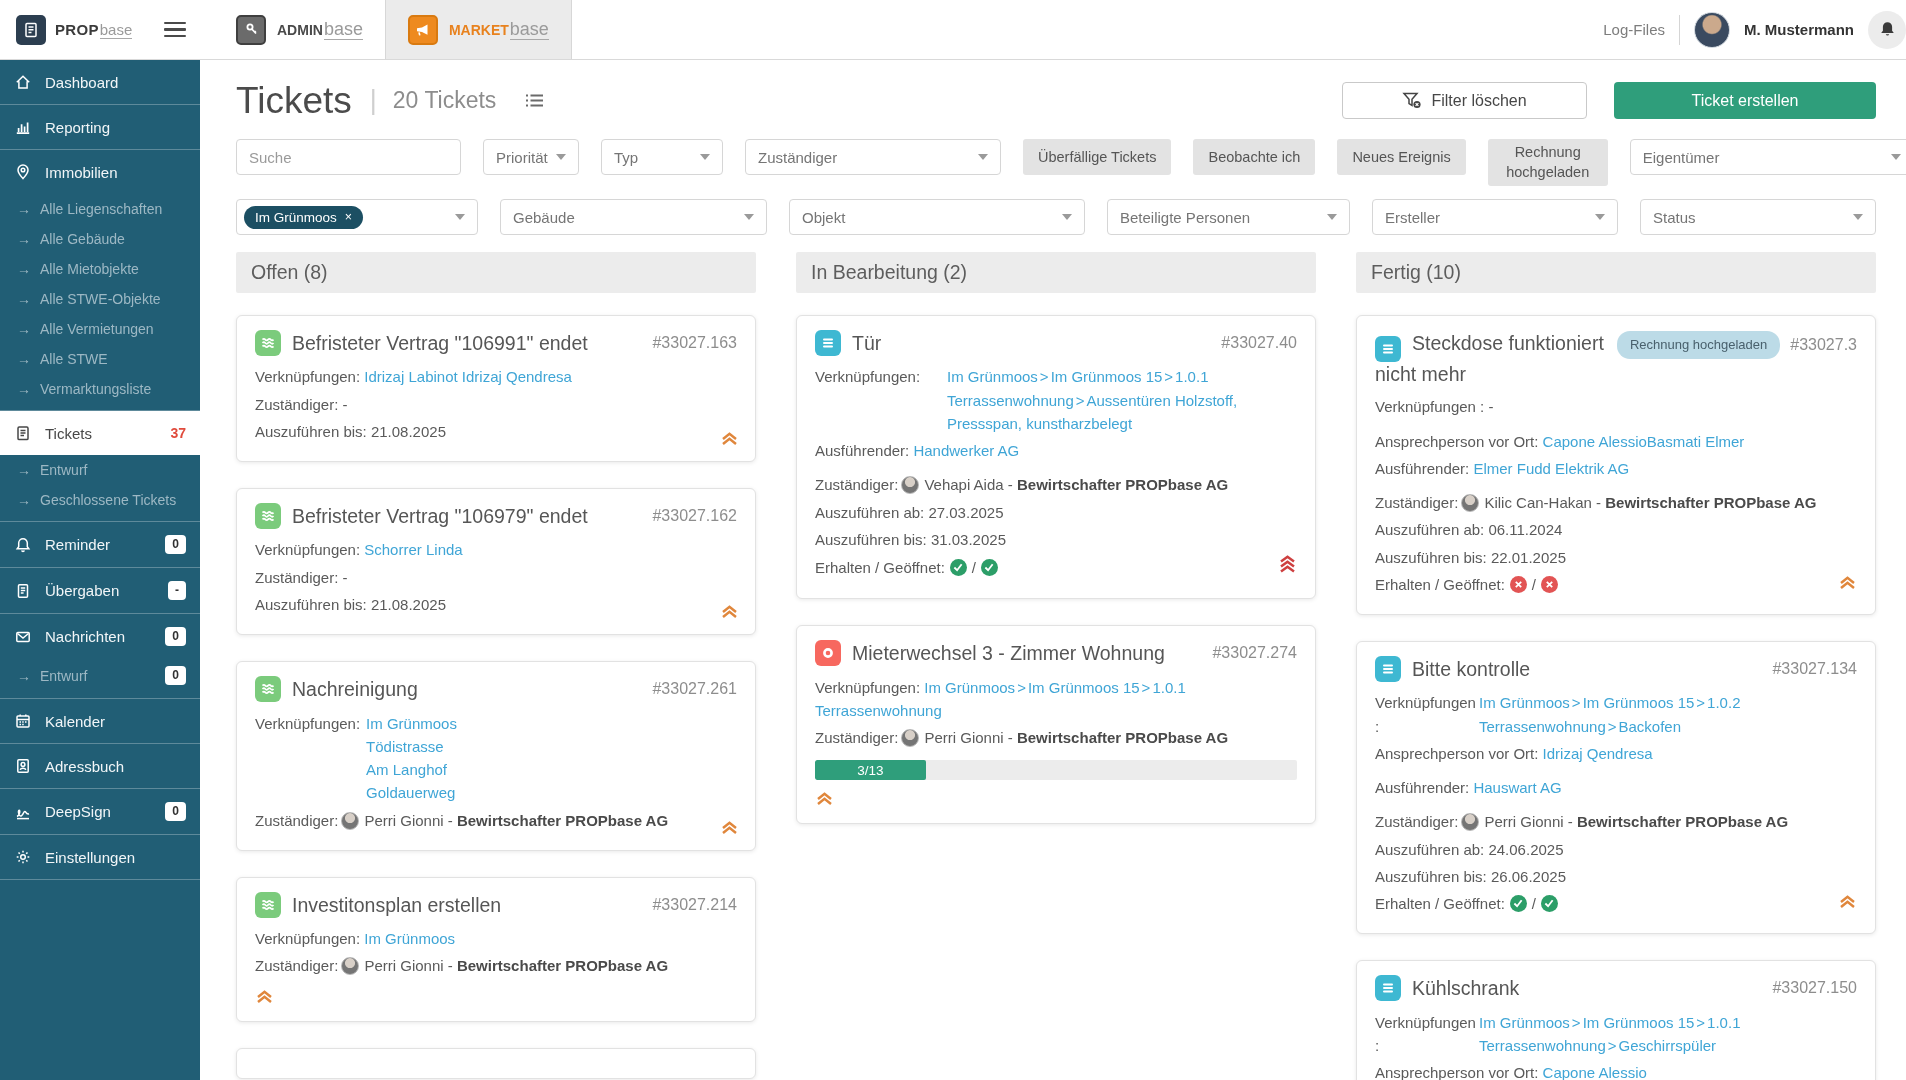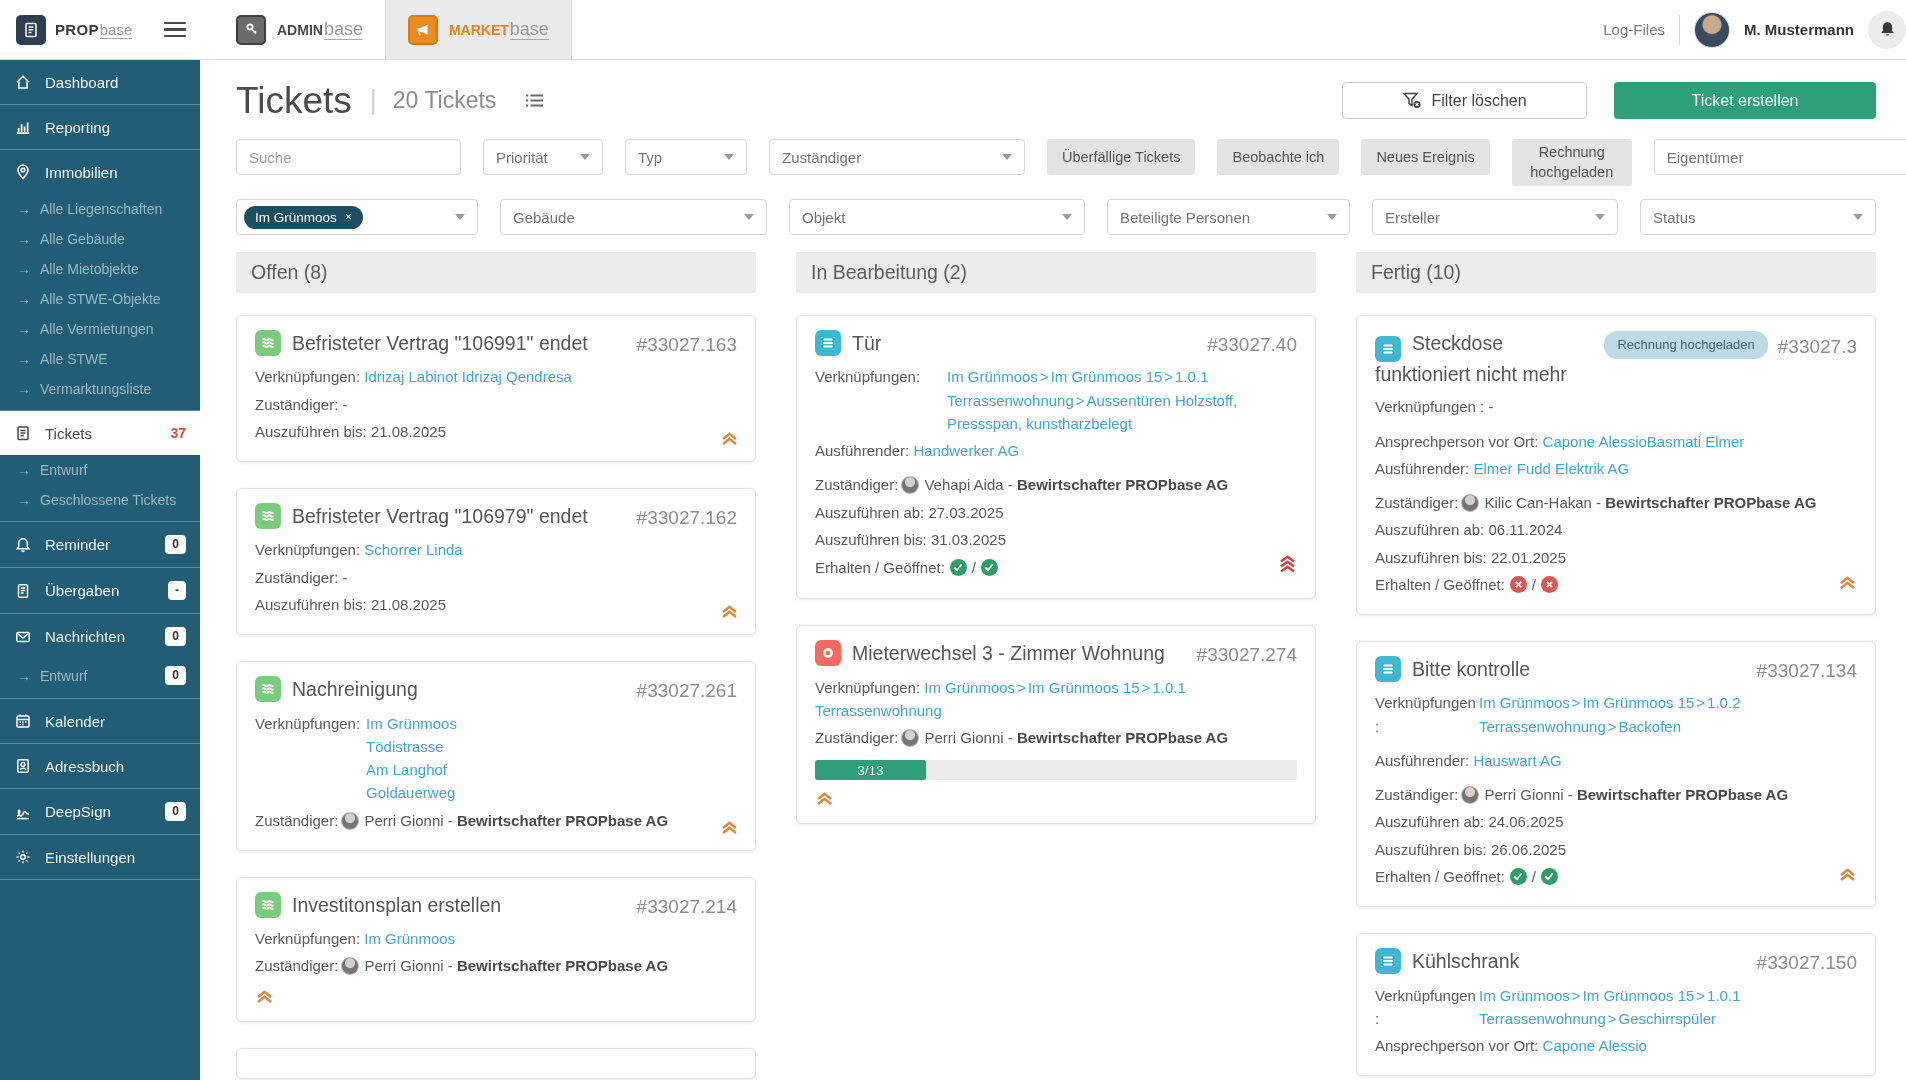--- a/index.html
+++ b/index.html
@@ -60,21 +60,21 @@
     display:flex;align-items:center;justify-content:center;font-size:16px;color:#fff;cursor:pointer}
 
   
   .frow{display:flex;align-items:flex-start;gap:22px;margin-bottom:13px}
   .input-search{width:242px;height:36px;border:1px solid #d6d6d6;border-radius:4px;padding:0 12px;font-size:15px;
     font-family:"Liberation Sans",sans-serif;color:#555;outline:none}
   .input-search::placeholder{color:#9a9a9a}
   .select{height:36px;border:1px solid #d6d6d6;border-radius:4px;background:#fff;display:flex;align-items:center;
     padding:0 12px;color:#757575;font-size:15px;cursor:pointer;flex-shrink:0}
   .caret{margin-left:auto;width:0;height:0;border-left:5px solid transparent;border-right:5px solid transparent;border-top:6px solid #9a9a9a}
-  .w-prio{width:120px}.w-typ{width:122px}.w-zust{width:256px}
+  .w-prio{width:96px}.w-typ{width:122px}.w-zust{width:256px}
   .w-eig{width:284px;margin-left:auto}
   .w-geb{width:267px}.w-obj{width:296px}.w-bet{width:243px}.w-erst{width:246px}
   .w-status{width:236px;margin-left:auto}
   .toggle{background:#e3e3e3;border-radius:3px;padding:0 15px;height:36px;display:flex;align-items:center;justify-content:center;
     font-size:14.5px;color:#555;cursor:pointer;flex-shrink:0;text-align:center}
   .toggle.tall{width:120px;height:47px;line-height:1.35;padding:4px 10px}
   .tag-select{width:242px;height:36px;border:1px solid #d6d6d6;border-radius:4px;background:#fff;display:flex;align-items:center;
     padding:0 12px 0 7px;cursor:pointer;flex-shrink:0}
   .chip{background:#1c4f63;color:#fff;border-radius:13px;padding:4px 11px;font-size:13.5px;display:flex;align-items:center;gap:8px}
   .chip-x{font-size:12.5px;cursor:pointer;line-height:1}
@@ -85,21 +85,21 @@
   .kcol-head{background:#ececec;border-radius:2px;padding:9px 15px;font-size:19.5px;color:#5d5d5d;margin-bottom:22px}
   .card{position:relative;background:#fff;border:1px solid #e2e2e2;border-radius:6px;box-shadow:0 1px 4px rgba(0,0,0,.09);
     padding:15px 18px 14px;margin-bottom:26px;font-size:15px;color:#5a5a5a;cursor:pointer}
   .card-head{display:flex;align-items:flex-start;gap:11px;margin-bottom:9px}
   .ticon{width:26px;height:26px;border-radius:6px;flex-shrink:0;display:flex;align-items:center;justify-content:center;margin-top:-1px}
   .ticon.green{background:#7bcb7c}
   .ticon.red{background:#f7685f}
   .ticon.cyan{background:#3eb8d2}
   .ticon.inline{display:inline-flex;vertical-align:-7px;margin-right:11px}
   .card-title{font-size:19.5px;color:#565656;line-height:1.3;flex:1}
-  .card-num{color:#8d8d8d;font-size:19px;margin-left:10px;white-space:nowrap;padding-top:3px}
+  .card-num{color:#8d8d8d;font-size:16px;margin-left:10px;white-space:nowrap;padding-top:3px}
   .badge-pill{background:#bcdbe7;color:#49616d;font-size:13px;border-radius:13px;padding:5px 13px;white-space:nowrap}
   .t8-head{margin-bottom:8px;line-height:1.35}
   .t8-head .card-title{font-size:19.5px}
   .t8-head .fr{float:right;margin-left:10px}
   .crow{margin:4px 0;line-height:1.55}
   .lbl{color:#5a5a5a}
   a.link{color:#3fa5d6;text-decoration:none}
   .sep{color:#3fa5d6;margin:0 2px}
   .boldorg{font-weight:bold;color:#4a4a4a}
   .mini-avatar{width:18px;height:18px;border-radius:50%;display:inline-block;vertical-align:-4px;margin:0 5px 0 3px;
@@ -698,20 +698,21 @@
                   </g>
                 </svg>
               </span>
             <span class="card-title">Bitte kontrolle</span>
             <span class="card-num">#33027.134</span>
           </div>
           <div class="crow vrow">
             <span class="vlbl lbl">Verknüpfungen :</span>
             <div class="vlinks"><a class="link">Im Grünmoos</a><span class="sep">&gt;</span><a class="link">Im Grünmoos 15</a><span class="sep">&gt;</span><a class="link">1.0.2 Terrassenwohnung</a><span class="sep">&gt;</span><a class="link">Backofen</a></div>
           </div>
+          <div class="crow"><span class="lbl">Ansprechperson vor Ort:</span> <a class="link">Idrizaj Qendresa</a></div>
           <div class="crow gap-top"><span class="lbl">Ausführender:</span> <a class="link">Hauswart AG</a></div>
           <div class="crow gap-top"><span class="lbl">Zuständiger:</span><span class="mini-avatar"></span><span>Perri Gionni</span> <span>-</span> <span class="boldorg">Bewirtschafter PROPbase AG</span></div>
           <div class="crow"><span class="lbl">Auszuführen ab:</span> <span>24.06.2025</span></div>
           <div class="crow"><span class="lbl">Auszuführen bis:</span> <span>26.06.2025</span></div>
           <div class="crow erow">
             <span class="lbl">Erhalten / Geöffnet:</span>
             <span class="st ok">
                 <svg width="10" height="9" viewBox="0 0 11 9">
                   <path d="M1.5 4.5l3 3 5-6.5" stroke="#fff" stroke-width="2" fill="none"></path>
                 </svg>

